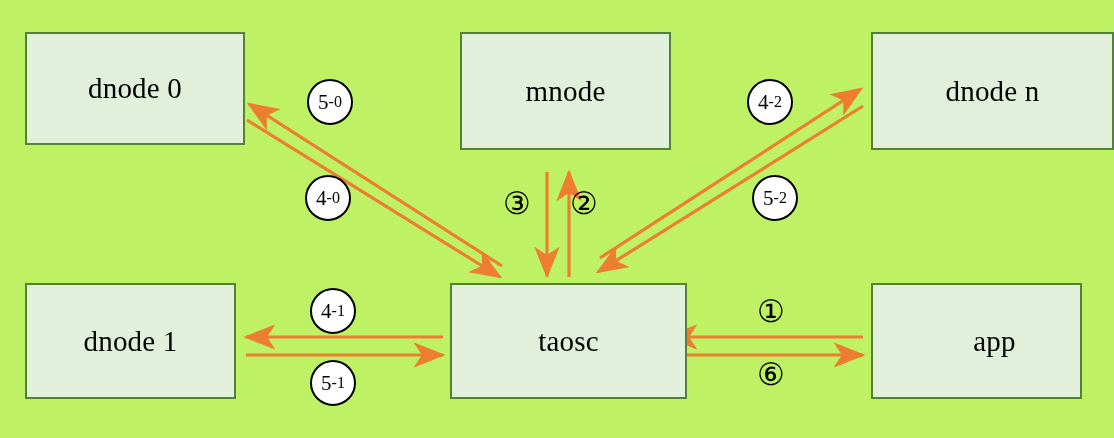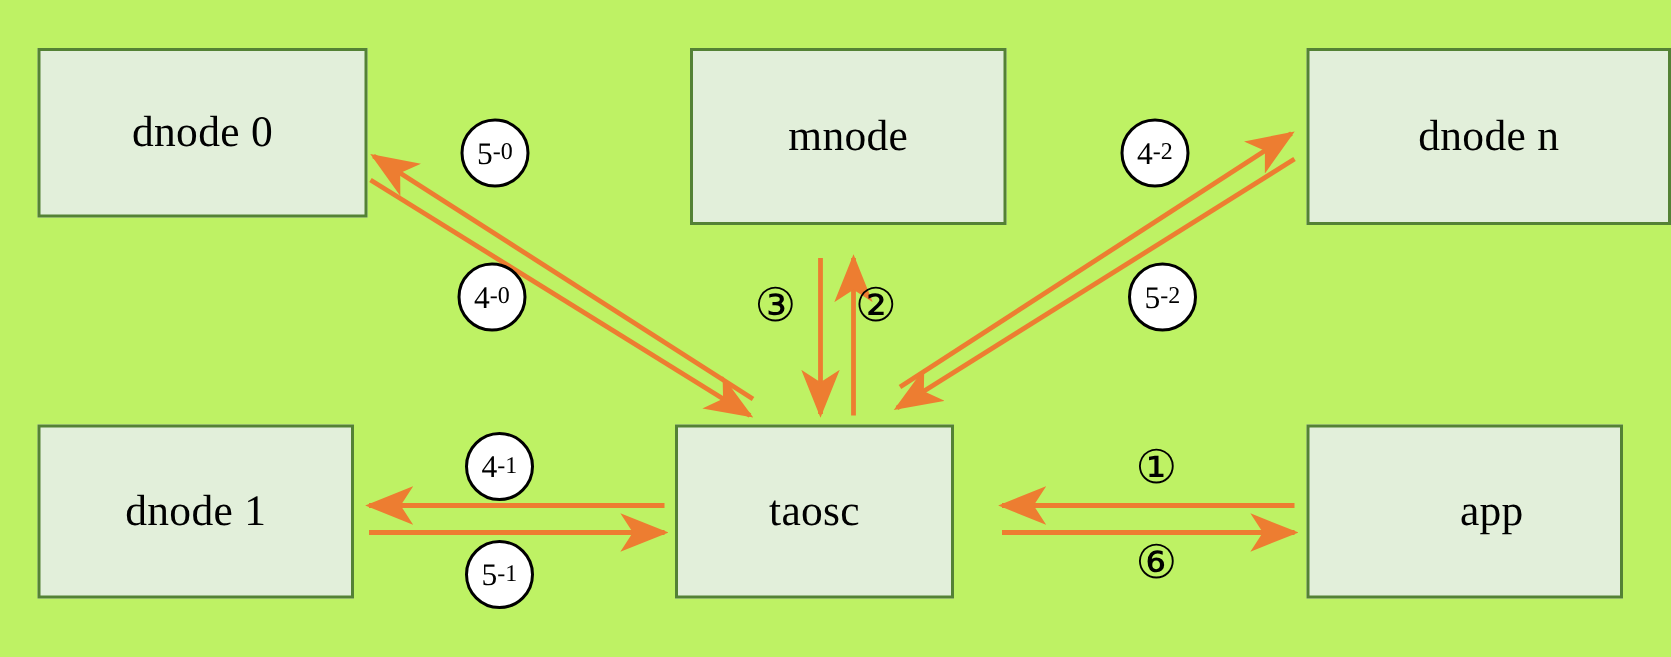--- a/index.html
+++ b/index.html
@@ -103,21 +103,21 @@
   </div>
 
   <div class="node-box" style="left:871px;top:32px;width:243px;height:118px;">
     <span class="node-label">dnode n</span>
   </div>
 
   <div class="node-box" style="left:25px;top:283px;width:211px;height:116px;">
     <span class="node-label">dnode 1</span>
   </div>
 
-  <div class="node-box" style="left:450px;top:283px;width:186px;height:116px;">
+  <div class="node-box" style="left:450px;top:283px;width:237px;height:116px;">
     <span class="node-label">taosc</span>
   </div>
 
   <div class="node-box" style="left:871px;top:283px;width:211px;height:116px;padding-left:36px;">
     <span class="node-label">app</span>
   </div>
 
   <div class="marker-label" style="left:307px;top:79px;">
     <span class="main">5</span>
     <span class="sub">-0</span>

